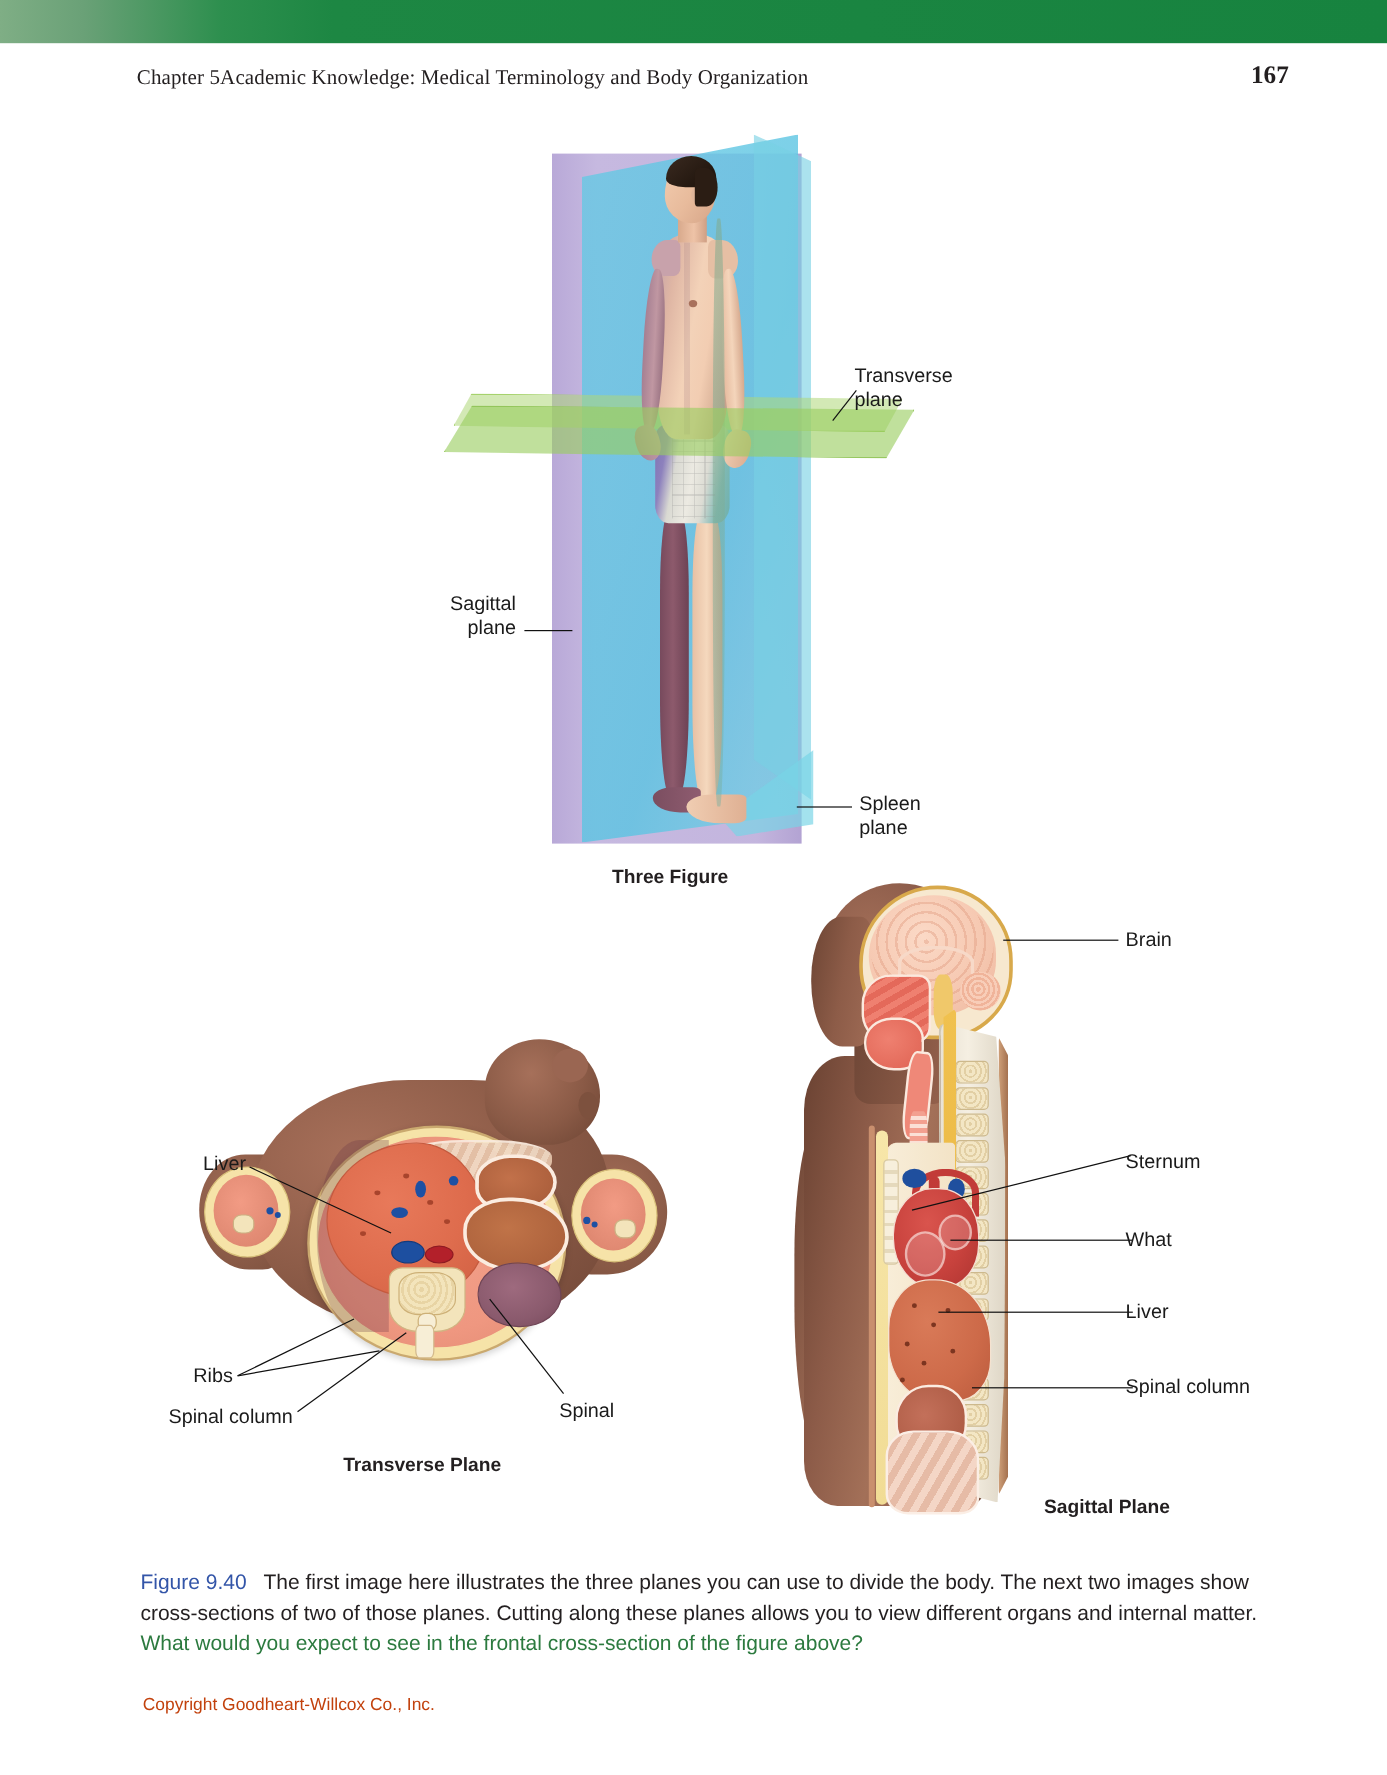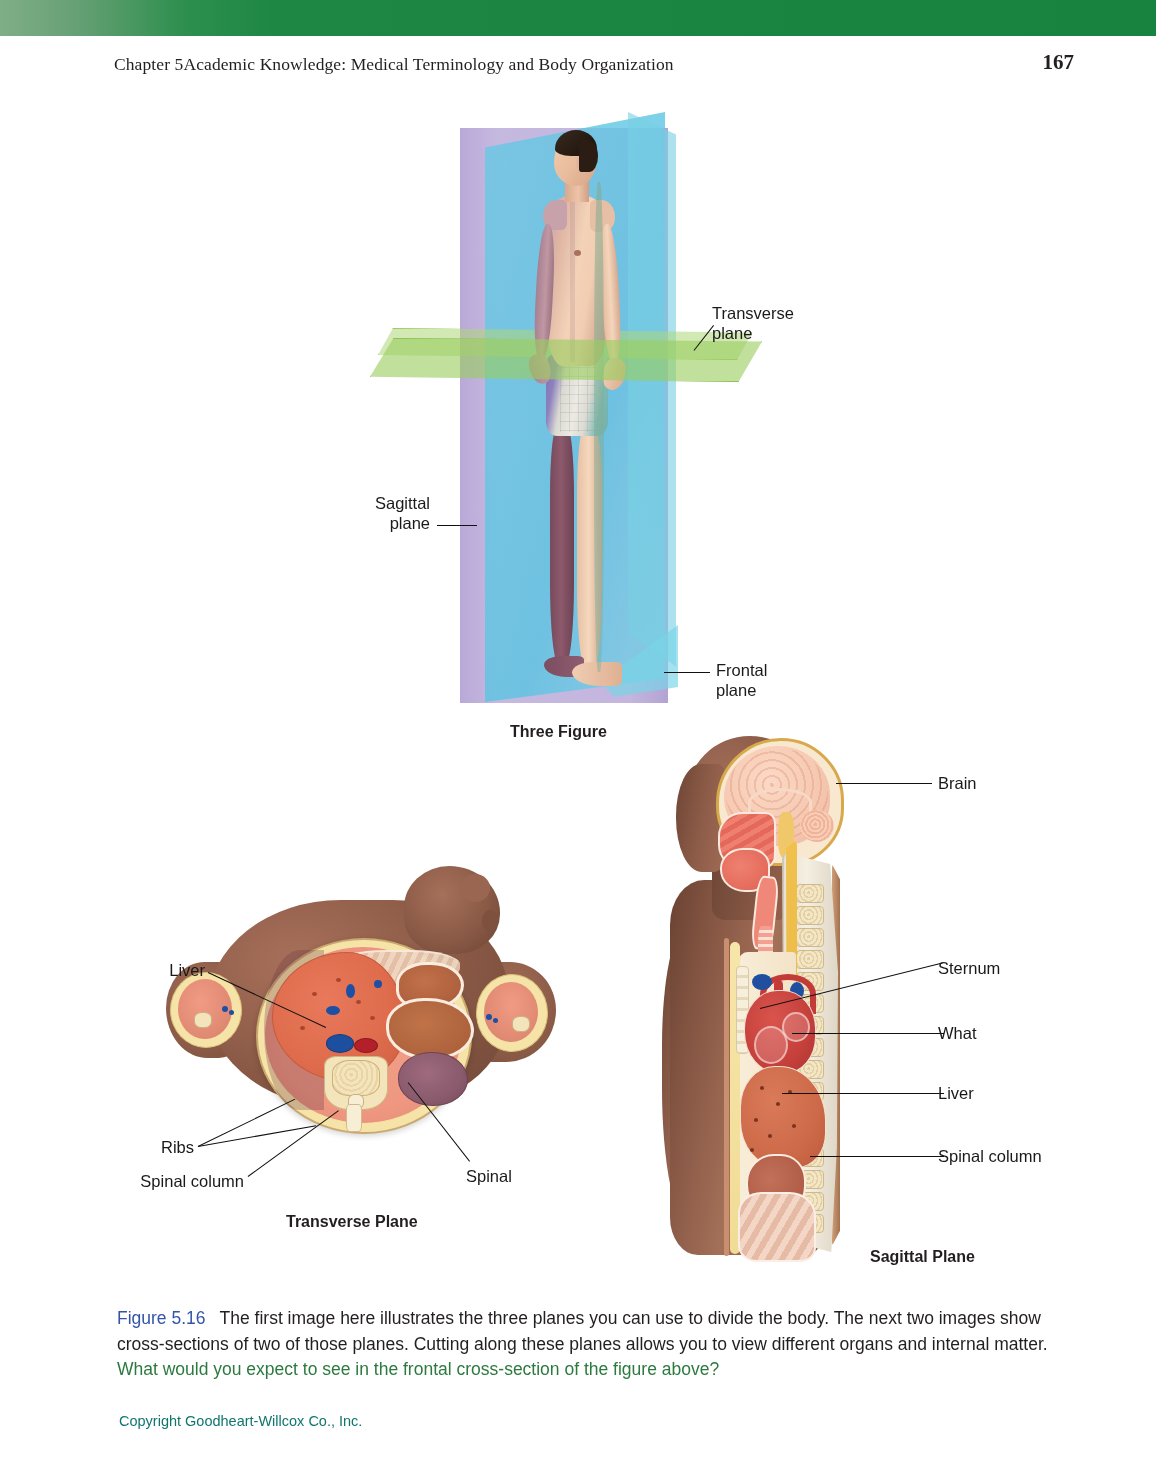--- a/index.html
+++ b/index.html
@@ -464,21 +464,21 @@
 
   <div class="leader" style="left:694px; top:250px; width:32px; transform: rotate(-52deg);"></div>
   <div class="lbl" style="left:712px; top:203px;">Transverse
 plane</div>
 
   <div class="leader" style="left:437px; top:425px; width:40px;"></div>
   <div class="lbl r" style="left:300px; top:393px; width:130px;">Sagittal
 plane</div>
 
   <div class="leader" style="left:664px; top:572px; width:46px;"></div>
-  <div class="lbl" style="left:716px; top:560px;">Frontal
+  <div class="lbl" style="left:716px; top:560px;">Spleen
 plane</div>
 
   <div class="cap-bold" style="left:510px; top:623px;">Three Figure</div>
 </div>
 
 <div id="fig-transverse">
   <div class="tbody">
     <div class="t-armL"></div>
     <div class="t-armR"></div>
     <div class="t-torso"></div>
@@ -615,17 +615,17 @@
   <div class="lbl" style="left:278px; top:353px;">Liver</div>
 
   <div class="leader" style="left:150px; top:426px; width:134px;"></div>
   <div class="lbl" style="left:278px; top:416px;">Spinal column</div>
 
   <div class="cap-bold" style="left:210px; top:518px;">Sagittal Plane</div>
 </div>
 
 <div style="position:absolute; left:117px; top:1306px; width:955px;
             font-size:17.5px; line-height:1.46; color:#231f20;">
-  <span style="color:#3355a8;">Figure 5.16</span><span style="display:inline-block; width:14px;"></span><span>The first image here illustrates the three planes you can use to divide the body. The next two images show cross-sections of two of those planes. Cutting along these planes allows you to view different organs and internal matter.</span>
+  <span style="color:#3355a8;">Figure 9.40</span><span style="display:inline-block; width:14px;"></span><span>The first image here illustrates the three planes you can use to divide the body. The next two images show cross-sections of two of those planes. Cutting along these planes allows you to view different organs and internal matter.</span>
   <span style="color:#2c7a3f;">What would you expect to see in the frontal cross-section of the figure above?</span>
 </div>
 
-<div style="position:absolute; left:119px; top:1413px; font-size:14.5px; color:#0f766e;">Copyright Goodheart-Willcox Co., Inc.</div>
+<div style="position:absolute; left:119px; top:1413px; font-size:14.5px; color:#c2410c;">Copyright Goodheart-Willcox Co., Inc.</div>
 
 </body></html>

